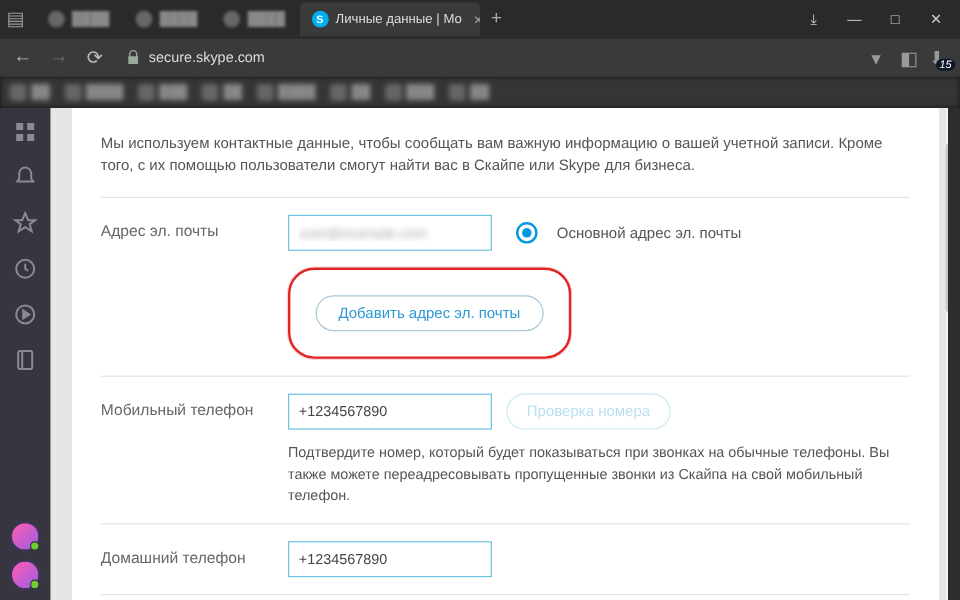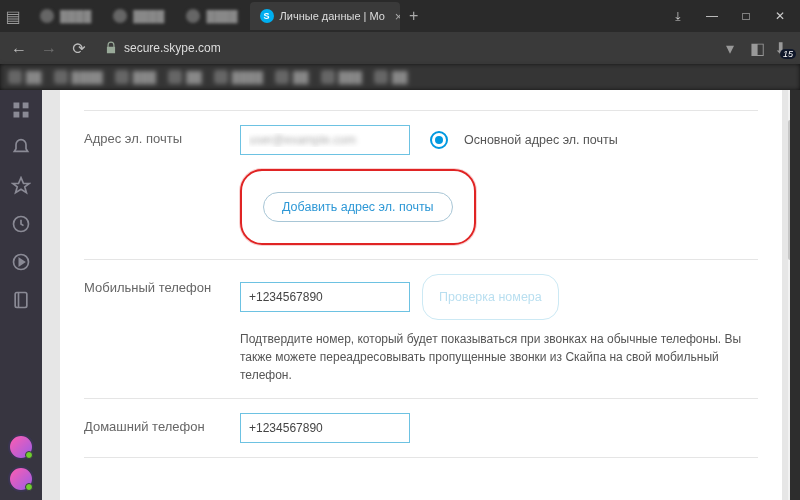--- a/index.html
+++ b/index.html
@@ -44,21 +44,21 @@
 .page { position: absolute; left: 18px; right: 18px; top: 0; bottom: 0; background: #fff; padding: 20px 24px 0 24px; overflow-y: auto; }
 h1 { font-size: 24px; font-weight: 300; color: #444; margin-bottom: 10px; }
 .intro { font-size: 12.5px; color: #555; line-height: 1.5; margin-bottom: 16px; }
 
 .section { border-top: 1px solid #e5e5e5; padding: 14px 0; }
 .row { display: flex; align-items: flex-start; gap: 16px; }
 .label { width: 140px; font-size: 13px; color: #666; padding-top: 6px; }
 .val-col { flex: 1; }
 .text-input { width: 170px; height: 30px; border: 1px solid #6dc2e2; padding: 0 8px; font-size: 12px; color: #444; outline: none; }
 .text-input.blurred { color: transparent; text-shadow: 0 0 5px rgba(0,0,0,.35); }
-.ghost-btn { display: inline-flex; align-items: center; height: 46px; padding: 0 16px; border: 1px solid #cce9f4; border-radius: 16px; color: #b9dff0; font-size: 12.5px; margin-left: 12px; cursor: pointer; }
+.ghost-btn { display: inline-flex; align-items: center; height: 30px; padding: 0 16px; border: 1px solid #cce9f4; border-radius: 16px; color: #b9dff0; font-size: 12.5px; margin-left: 12px; cursor: pointer; }
 .radio-group { display: flex; align-items: center; gap: 16px; margin-left: 20px; }
 .radio-outer { width: 18px; height: 18px; border: 2px solid #0099e0; border-radius: 50%; display: flex; align-items: center; justify-content: center; }
 .radio-inner { width: 8px; height: 8px; background: #0099e0; border-radius: 50%; }
 .radio-label { font-size: 12.5px; color: #555; }
 
 .add-email-wrap { margin-top: 14px; display: inline-block; }
 .add-email-btn { display: inline-flex; align-items: center; height: 30px; padding: 0 18px; border: 1px solid #a8c6d6; border-radius: 16px; color: #2e98d6; font-size: 12.5px; cursor: pointer; position: relative; }
 .highlight-ring { border: 2.5px solid #e02424; border-radius: 22px; padding: 21px; display: inline-block; box-shadow: 0 0 0 1px rgba(224,36,36,.2); }
 
 .helper { font-size: 12px; color: #555; line-height: 1.5; margin-top: 10px; max-width: 520px; }
@@ -162,20 +162,21 @@
           <span class="sb-dot"></span>
         </div>
       <div class="sb-avatar">
           <span class="sb-dot"></span>
         </div>
     </div>
   </div>
 
   <div class="viewport">
     <div class="page">
+      <p class="intro">Мы используем контактные данные, чтобы сообщать вам важную информацию о вашей учетной записи. Кроме того, с их помощью пользователи смогут найти вас в Скайпе или Skype для бизнеса.</p>
 
       <div class="section">
         <div class="row">
           <div class="label">Адрес эл. почты</div>
           <div class="val-col">
             <div style="display:flex;align-items:center">
               <input class="text-input blurred" value="user@example.com" style="">
               <div class="radio-group">
                 <span class="radio-outer">
                     <span class="radio-inner"></span>

